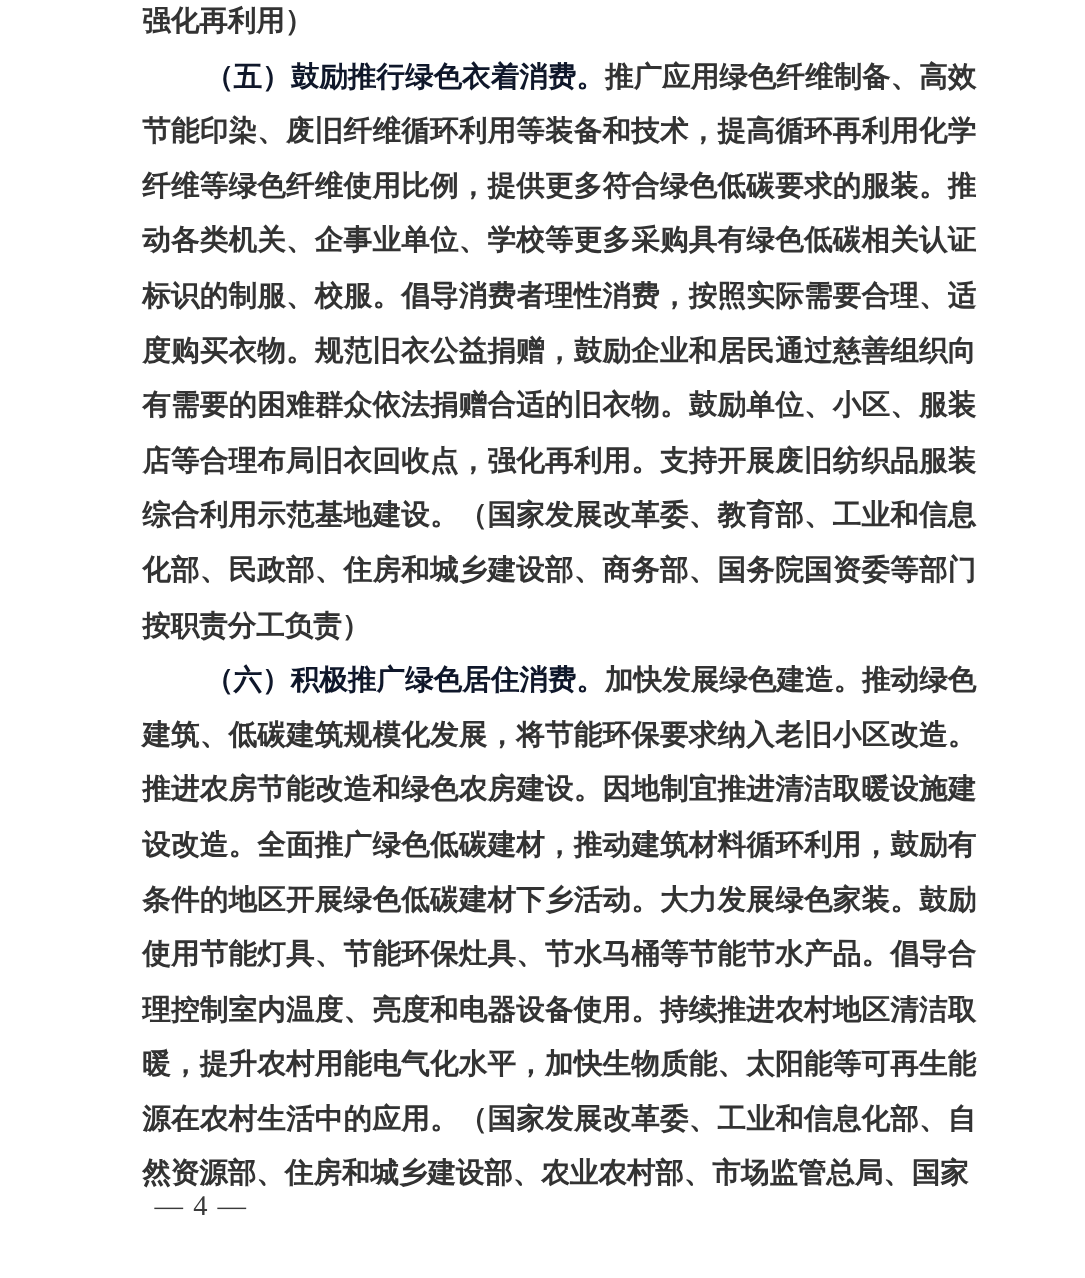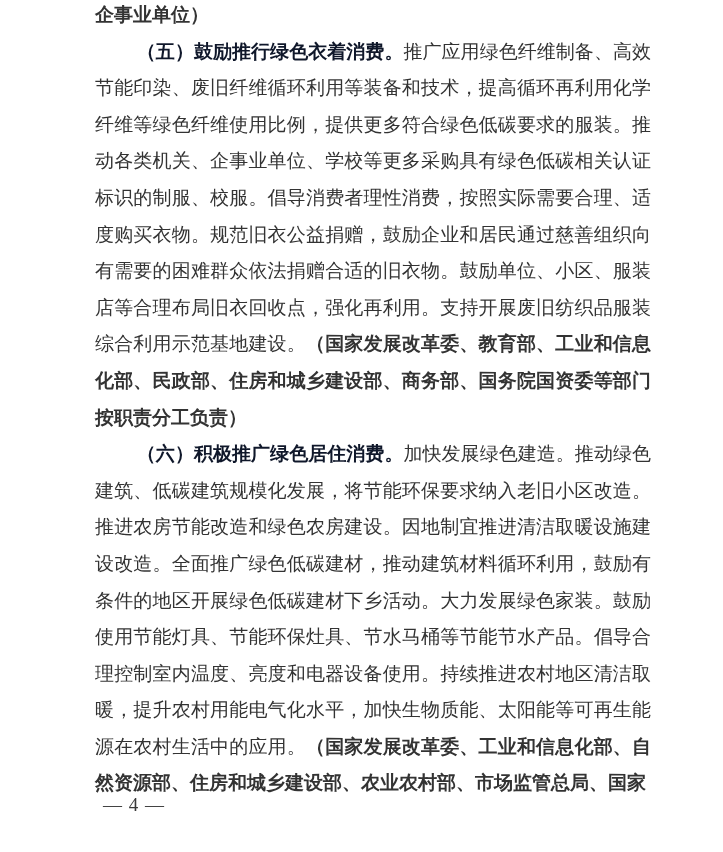--- a/index.html
+++ b/index.html
@@ -28,21 +28,21 @@
     word-break: break-all;
   }
   .text-block p {
     margin: 0;
     padding: 0;
   }
   .text-block p.indent {
     text-indent: 2.2em;
   }
   .run-body {
-    font-weight: 400;
+    font-weight: 700;
   }
   .run-heading {
     font-weight: 700;
     color: #0f172a;
   }
   .run-kaiti {
     font-weight: 600;
     font-style: italic;
     font-style: oblique 5deg;
     color: #333333;
@@ -54,18 +54,18 @@
     font-size: 19px;
     color: #3a3a3a;
     letter-spacing: 1px;
   }
 </style>
 </head>
 <body>
 
 <div class="page">
   <div class="text-block">
-      <p><span class="run-kaiti">企事业单位）</span></p>
+      <p><span class="run-kaiti">强化再利用）</span></p>
       <p class="indent"><span class="run-heading">（五）鼓励推行绿色衣着消费。</span><span class="run-body">推广应用绿色纤维制备、高效节能印染、废旧纤维循环利用等装备和技术，提高循环再利用化学纤维等绿色纤维使用比例，提供更多符合绿色低碳要求的服装。推动各类机关、企事业单位、学校等更多采购具有绿色低碳相关认证标识的制服、校服。倡导消费者理性消费，按照实际需要合理、适度购买衣物。规范旧衣公益捐赠，鼓励企业和居民通过慈善组织向有需要的困难群众依法捐赠合适的旧衣物。鼓励单位、小区、服装店等合理布局旧衣回收点，强化再利用。支持开展废旧纺织品服装综合利用示范基地建设。</span><span class="run-kaiti">（国家发展改革委、教育部、工业和信息化部、民政部、住房和城乡建设部、商务部、国务院国资委等部门按职责分工负责）</span></p>
       <p class="indent"><span class="run-heading">（六）积极推广绿色居住消费。</span><span class="run-body">加快发展绿色建造。推动绿色建筑、低碳建筑规模化发展，将节能环保要求纳入老旧小区改造。推进农房节能改造和绿色农房建设。因地制宜推进清洁取暖设施建设改造。全面推广绿色低碳建材，推动建筑材料循环利用，鼓励有条件的地区开展绿色低碳建材下乡活动。大力发展绿色家装。鼓励使用节能灯具、节能环保灶具、节水马桶等节能节水产品。倡导合理控制室内温度、亮度和电器设备使用。持续推进农村地区清洁取暖，提升农村用能电气化水平，加快生物质能、太阳能等可再生能源在农村生活中的应用。</span><span class="run-kaiti">（国家发展改革委、工业和信息化部、自然资源部、住房和城乡建设部、农业农村部、市场监管总局、国家</span></p>
     </div>
   <div class="footer">— 4 —</div>
 </div>
 
 </body></html>

